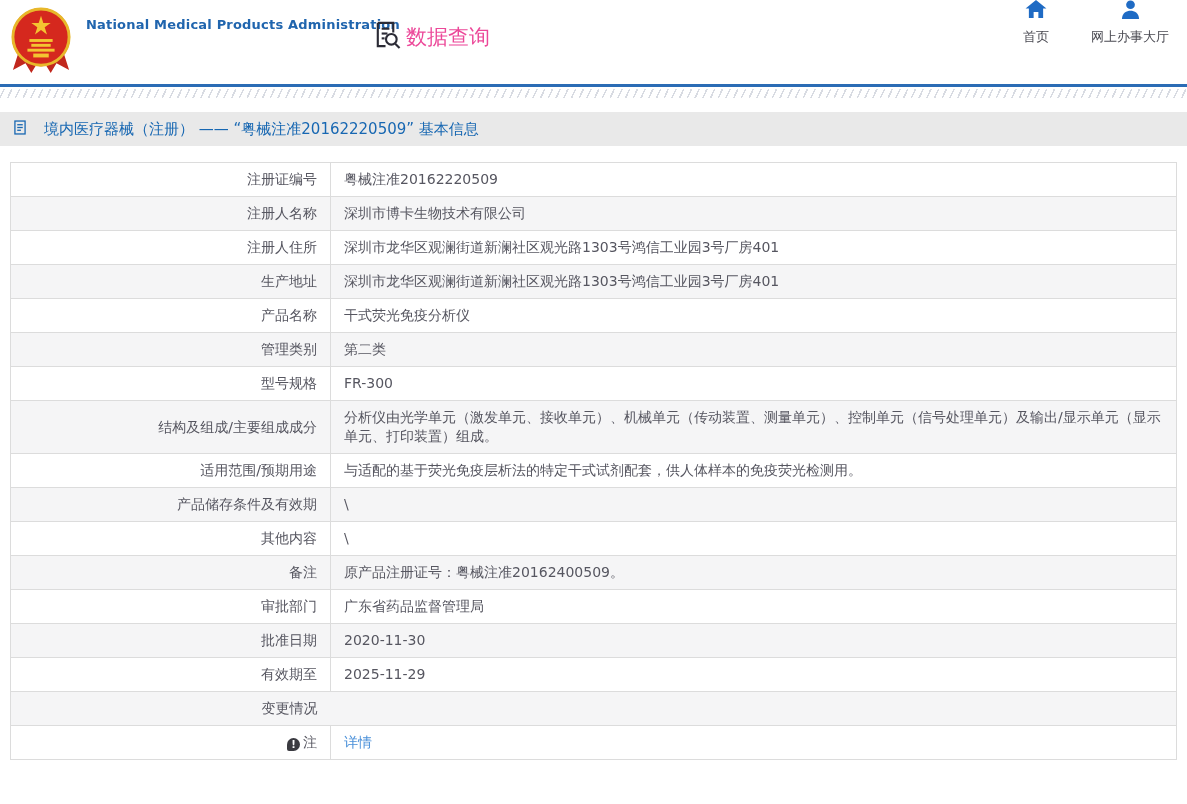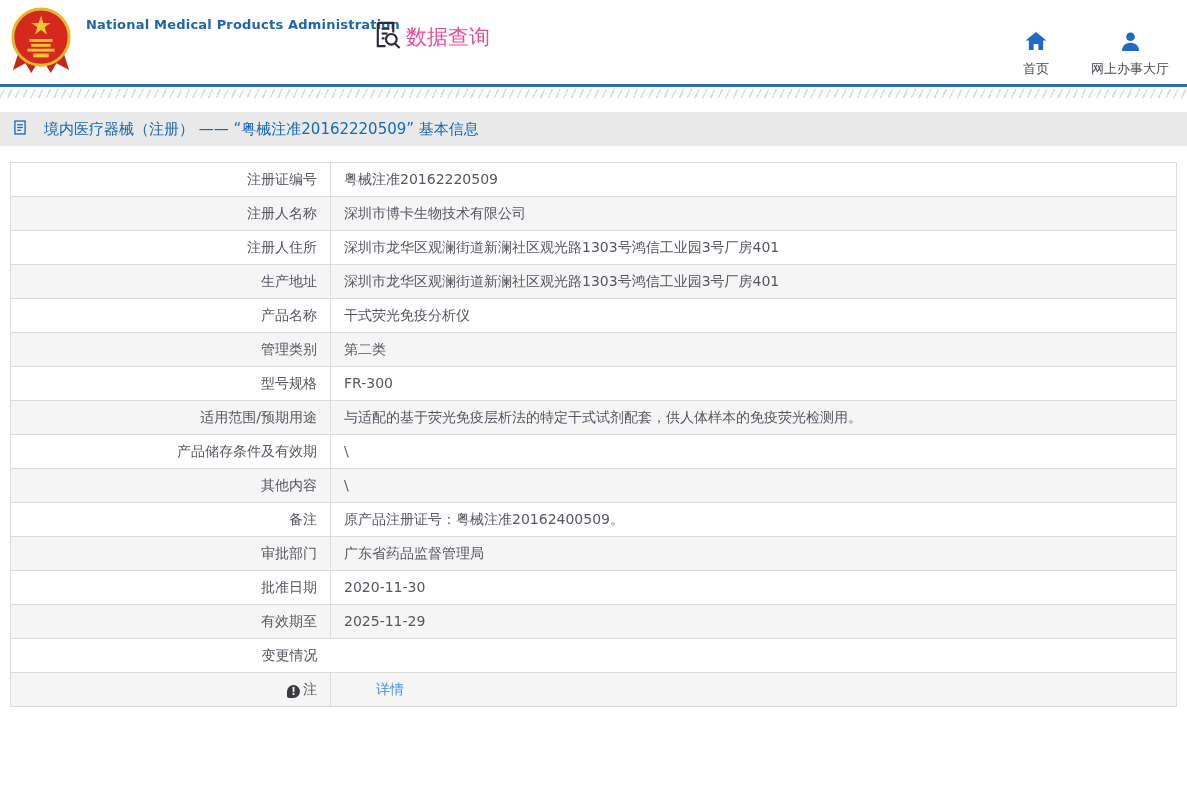--- a/index.html
+++ b/index.html
@@ -7,42 +7,42 @@
   body { height:804px; overflow:hidden; }
 
   
   .header { height:84px; position:relative; background:#fff; }
   .emblem { position:absolute; left:10px; top:6px; width:62px; height:68px; }
   .brand { position:absolute; left:86px; top:14px; }
   .brand-cn { font-size:28px; font-weight:bold; color:#2065ae; letter-spacing:2px; line-height:34px; }
   .brand-en { font-size:13px; color:#2065ae; margin-top:3px; letter-spacing:0.2px;font-weight:bold; }
   .section-entry { position:absolute; left:372px; top:20px; display:flex; align-items:center; gap:5px; }
   .section-entry .txt { font-size:21px; color:#ec4899; font-weight:500; }
-  .top-nav { position:absolute; right:18px; top:32px; display:flex; gap:42px; }
+  .top-nav { position:absolute; right:18px; top:0; display:flex; gap:42px; }
   .nav-item { display:flex; flex-direction:column; align-items:center; gap:5px; cursor:pointer; }
   .nav-item .lbl { font-size:13px; color:#4a4a52; }
 
   
   .blue-line { height:3px; background:#2b6cb5; }
   .hatch { height:9px; margin-top:2px;
     background:repeating-linear-gradient(115deg,#fff 0 3px,#d8dbe2 3px 4.5px,#fff 4.5px 7px); }
 
   
   .crumb-bar { margin-top:14px; height:34px; background:#e9e9e9; display:flex; align-items:center; padding-left:14px; gap:18px; }
   .crumb-text { font-size:15px; color:#1767b2; }
 
   
   .table-wrap { margin:16px 10px 0 10px; }
   table.info { width:100%; border-collapse:collapse; border:1px solid #dcdcdc; table-layout:fixed; }
   table.info td { border-bottom:1px solid #dcdcdc; font-size:14px; color:#565660; padding:7px 13px; line-height:19px; vertical-align:middle; }
   table.info tr:nth-child(even) { background:#f5f5f6; }
   td.label-cell { width:320px; text-align:right; }
   td.value-cell { border-left:1px solid #dcdcdc; text-align:left; word-break:break-all; }
   td.value-cell.no-divider { border-left:none; }
-  a.detail-link { color:#4a90d9; text-decoration:none;margin-left:32px; }
+  a.detail-link { color:#4a90d9; text-decoration:none; }
   .note-bubble { display:inline-block; width:13px; height:13px; background:#3a3a40; color:#fff;
     border-radius:50% 50% 50% 2px; font-size:10px; line-height:13px; text-align:center;
     margin-right:3px; vertical-align:-1px; font-weight:bold; }
 </style>
 </head>
 <body>
 
 <div class="header">
   <span class="emblem">
     <svg viewBox="0 0 64 70" width="62" height="68">
@@ -135,20 +135,24 @@
         </tr>
         <tr>
           <td class="label-cell"><span>管理类别</span></td>
           <td class="value-cell"><span>第二类</span></td>
         </tr>
         <tr>
           <td class="label-cell"><span>型号规格</span></td>
           <td class="value-cell"><span>FR-300</span></td>
         </tr>
         <tr>
+          <td class="label-cell"><span>结构及组成/主要组成成分</span></td>
+          <td class="value-cell"><span>分析仪由光学单元（激发单元、接收单元）、机械单元（传动装置、测量单元）、控制单元（信号处理单元）及输出/显示单元（显示单元、打印装置）组成。</span></td>
+        </tr>
+        <tr>
           <td class="label-cell"><span>适用范围/预期用途</span></td>
           <td class="value-cell"><span>与适配的基于荧光免疫层析法的特定干式试剂配套，供人体样本的免疫荧光检测用。</span></td>
         </tr>
         <tr>
           <td class="label-cell"><span>产品储存条件及有效期</span></td>
           <td class="value-cell"><span>\</span></td>
         </tr>
         <tr>
           <td class="label-cell"><span>其他内容</span></td>
           <td class="value-cell"><span>\</span></td>

